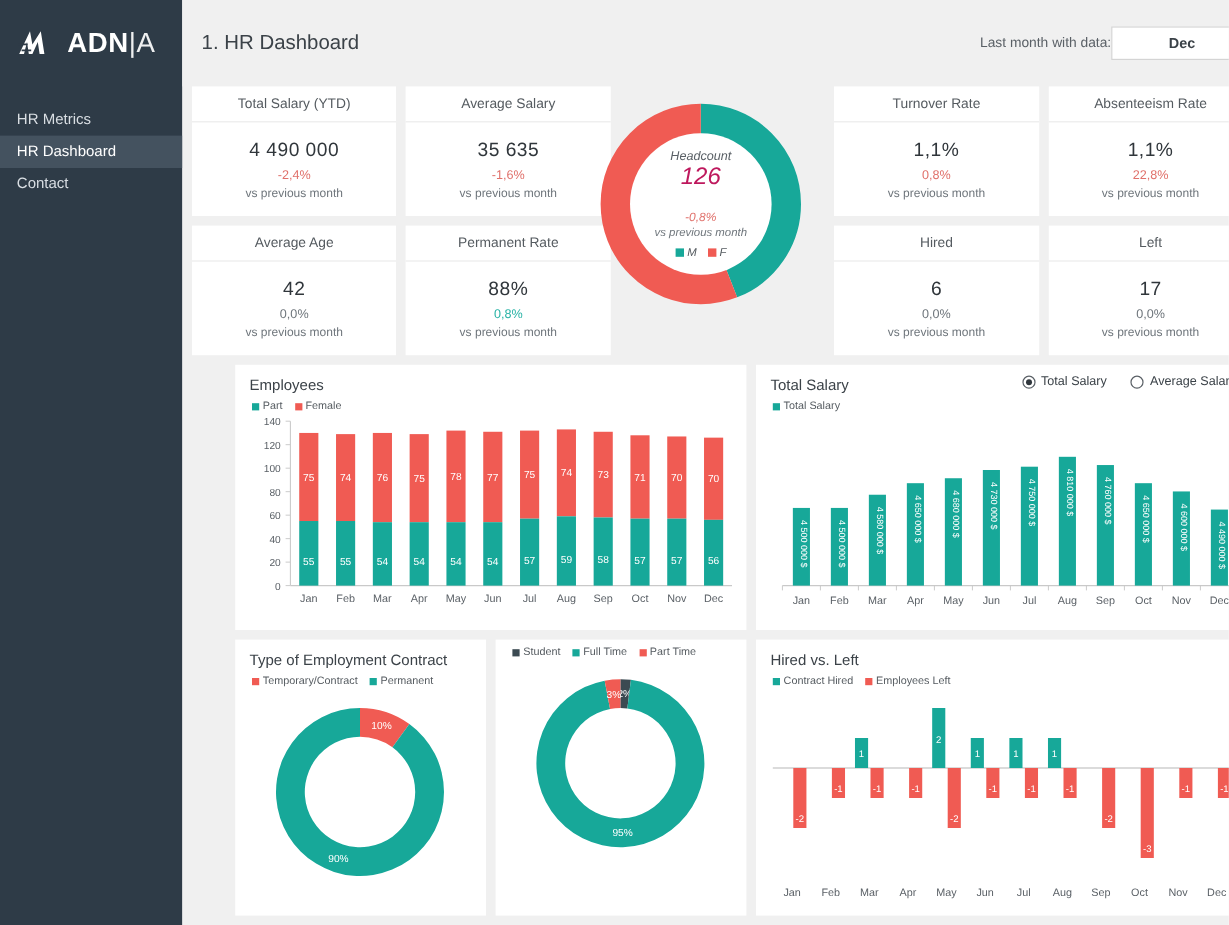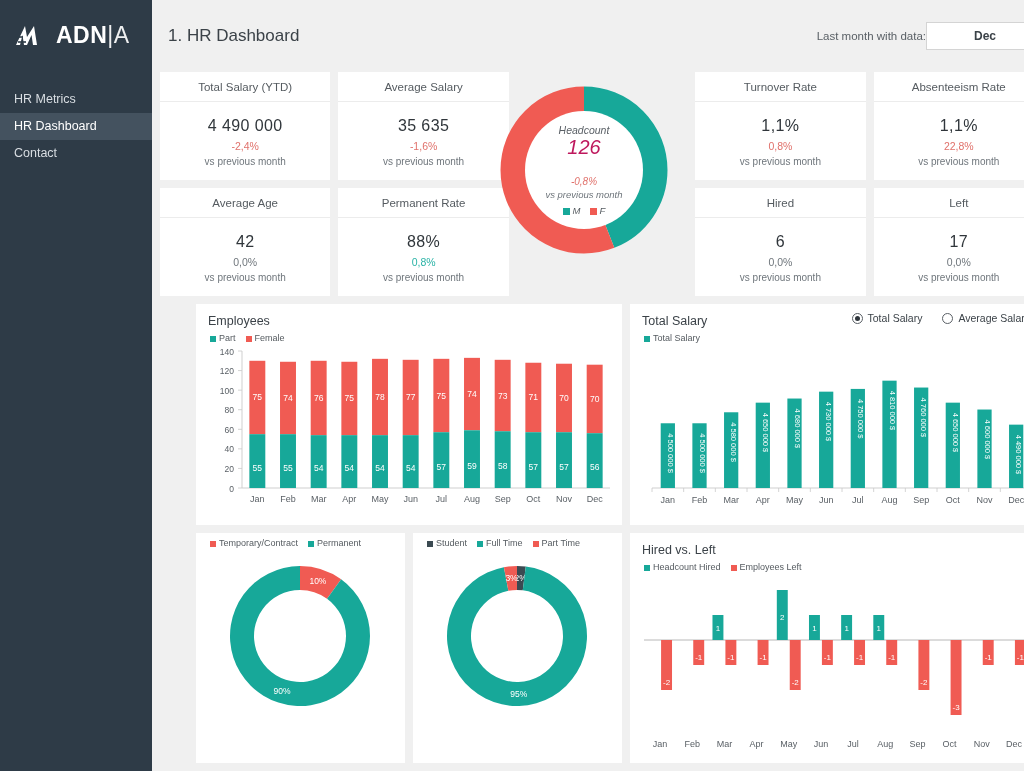--- a/index.html
+++ b/index.html
@@ -474,20 +474,21 @@
               <line x1="370.33333333333337" y1="145" x2="370.33333333333337" y2="149" stroke="#c9c9c9" stroke-width="0.8"></line>
               <text x="386.1666666666667" y="160" text-anchor="middle" font-size="9" class="ax-text">Dec</text>
               <line x1="402" y1="145" x2="402" y2="149" stroke="#c9c9c9" stroke-width="0.8"></line>
             </svg>
         </div>
       </div>
 
       <div class="row" style="flex:1 1 auto">
 
         <div class="panel" style="flex:0 0 209px">
+          <div class="panel-title">Type of Employment Contract</div>
           <div class="legend">
             <span><i class="sw" style="background:#f05b53"></i><span>Temporary/Contract</span></span>
             <span><i class="sw" style="background:#17a899"></i><span>Permanent</span></span>
           </div>
           <svg id="svgContract" width="209" height="180" viewBox="0 0 209 180">
               <path d="M 104 18 A 70 70 0 0 1 145.14496766047313 31.368810393753677 L 131.03812160545377 50.785218258752415 A 46 46 0 0 0 104 42 Z" fill="#f05b53"></path>
               <text x="121.92298567374695" y="35.838722054881096" text-anchor="middle" font-size="8.5" fill="#ffffff">10%</text>
               <path d="M 145.14496766047313 31.368810393753677 A 70 70 0 1 1 103.99999999999999 18 L 103.99999999999999 42 A 46 46 0 1 0 131.03812160545377 50.785218258752415 Z" fill="#17a899"></path>
               <text x="86.07701432625305" y="146.1612779451189" text-anchor="middle" font-size="8.5" fill="#ffffff">90%</text>
             </svg>
@@ -505,21 +506,21 @@
               <path d="M 112.7733263495013 18.551970907986544 A 70 70 0 1 1 90.88330797899928 19.239892448991796 L 95.38045952905667 42.81478646648032 A 46 46 0 1 0 109.765328743958 42.36272373953402 Z" fill="#17a899"></path>
               <text x="105.82182402653143" y="148.97138050121242" text-anchor="middle" font-size="8.5" fill="#ffffff">95%</text>
               <path d="M 90.88330797899928 19.239892448991796 A 70 70 0 0 1 103.99999999999999 18 L 103.99999999999999 42 A 46 46 0 0 0 95.38045952905667 42.81478646648032 Z" fill="#f05b53"></path>
               <text x="98.54171782752618" y="33.25740605302136" text-anchor="middle" font-size="8.5" fill="#ffffff">3%</text>
             </svg>
         </div>
 
         <div class="panel" style="flex:1 1 auto">
           <div class="panel-title">Hired vs. Left</div>
           <div class="legend">
-            <span><i class="sw" style="background:#17a899"></i><span>Headcount Hired</span></span>
+            <span><i class="sw" style="background:#17a899"></i><span>Contract Hired</span></span>
             <span><i class="sw" style="background:#f05b53"></i><span>Employees Left</span></span>
           </div>
           <svg id="svgHiredLeft" width="414" height="185" viewBox="0 0 414 185">
               <line x1="14" y1="68" x2="400" y2="68" stroke="#b8b8b8" stroke-width="1"></line>
               <rect x="31.083333333333332" y="68" width="10.936666666666667" height="50" fill="#f05b53"></rect>
               <text x="36.55166666666666" y="113" text-anchor="middle" font-size="8" class="bar-lbl">-2</text>
               <text x="30.083333333333332" y="175" text-anchor="middle" font-size="9" class="ax-text">Jan</text>
               <rect x="63.25" y="68" width="10.936666666666667" height="25" fill="#f05b53"></rect>
               <text x="68.71833333333333" y="88" text-anchor="middle" font-size="8" class="bar-lbl">-1</text>
               <text x="62.25" y="175" text-anchor="middle" font-size="9" class="ax-text">Feb</text>

